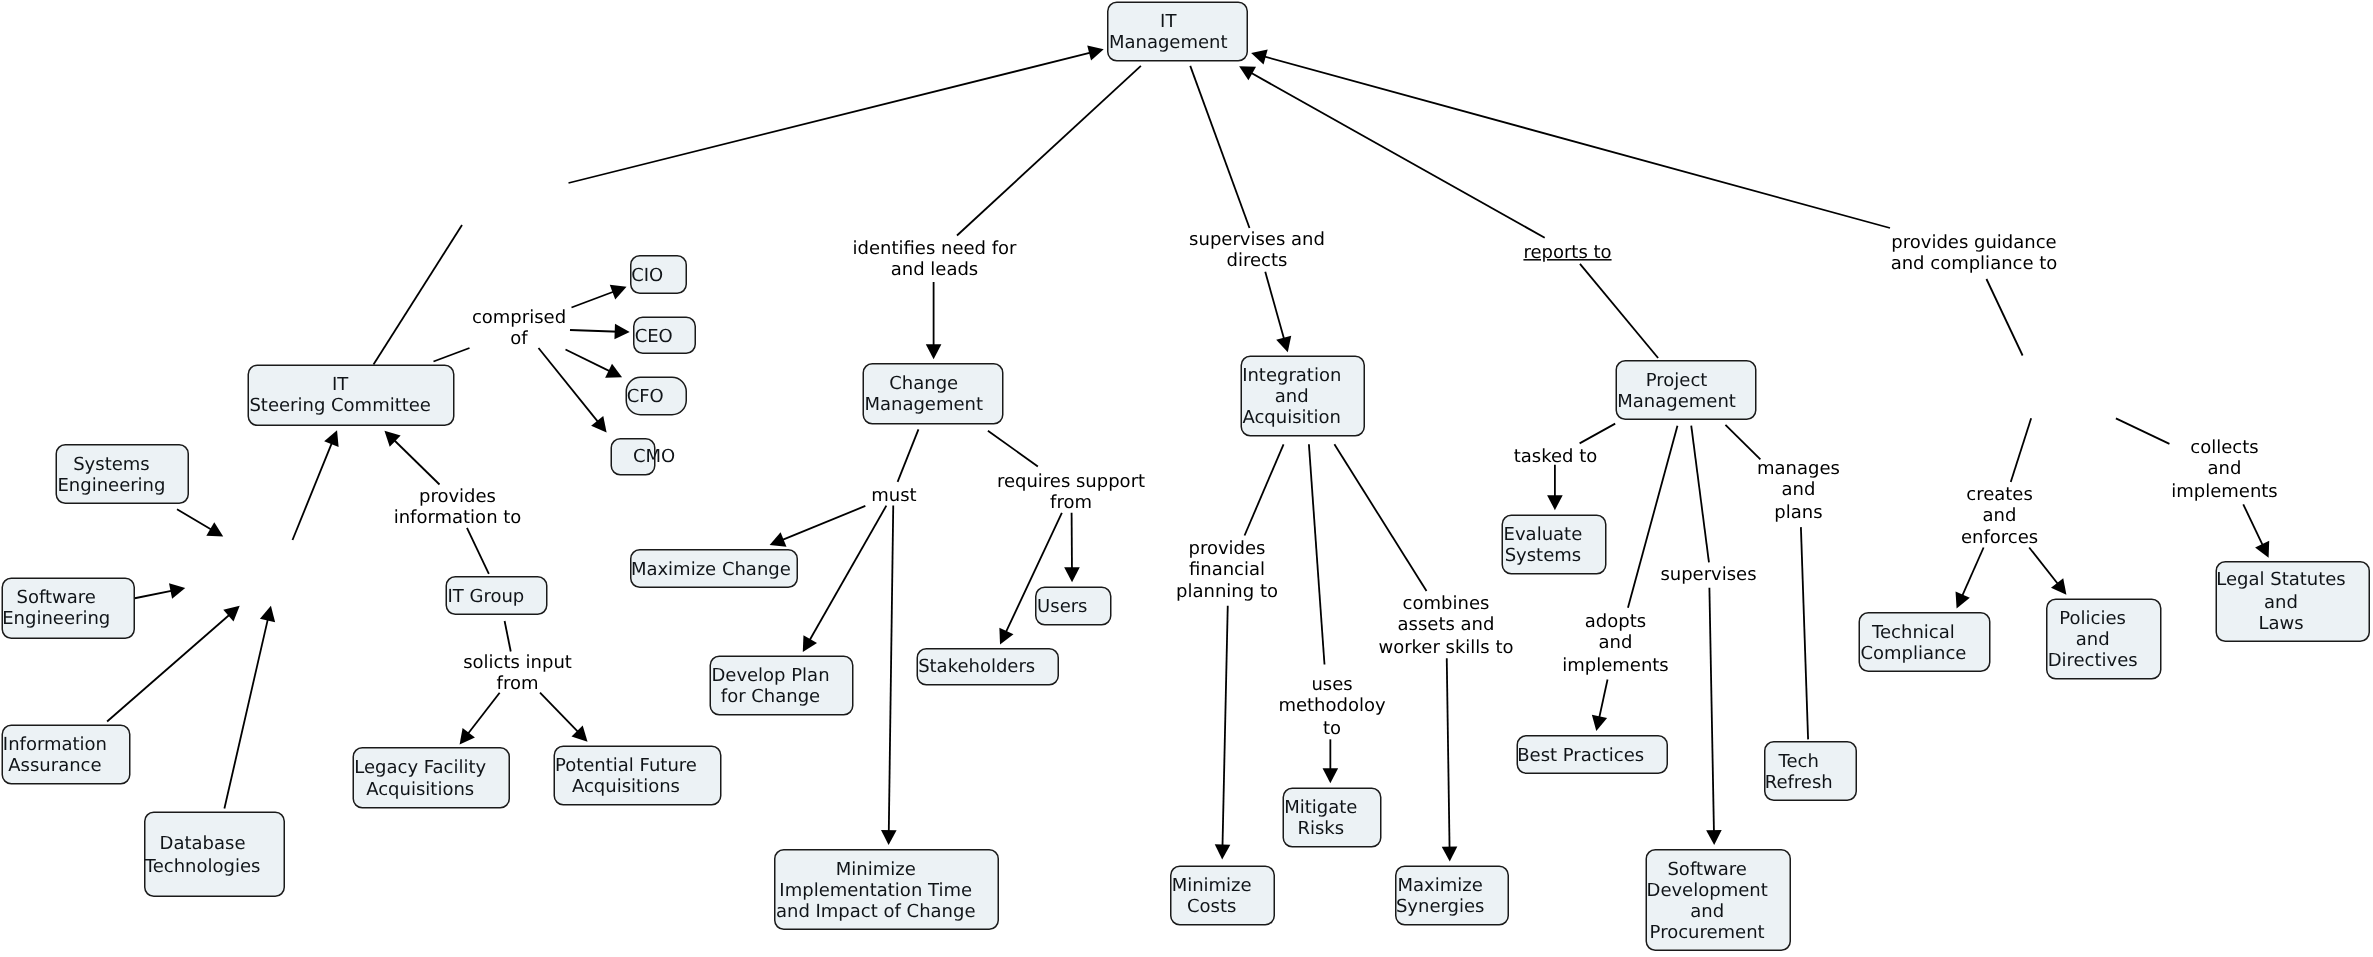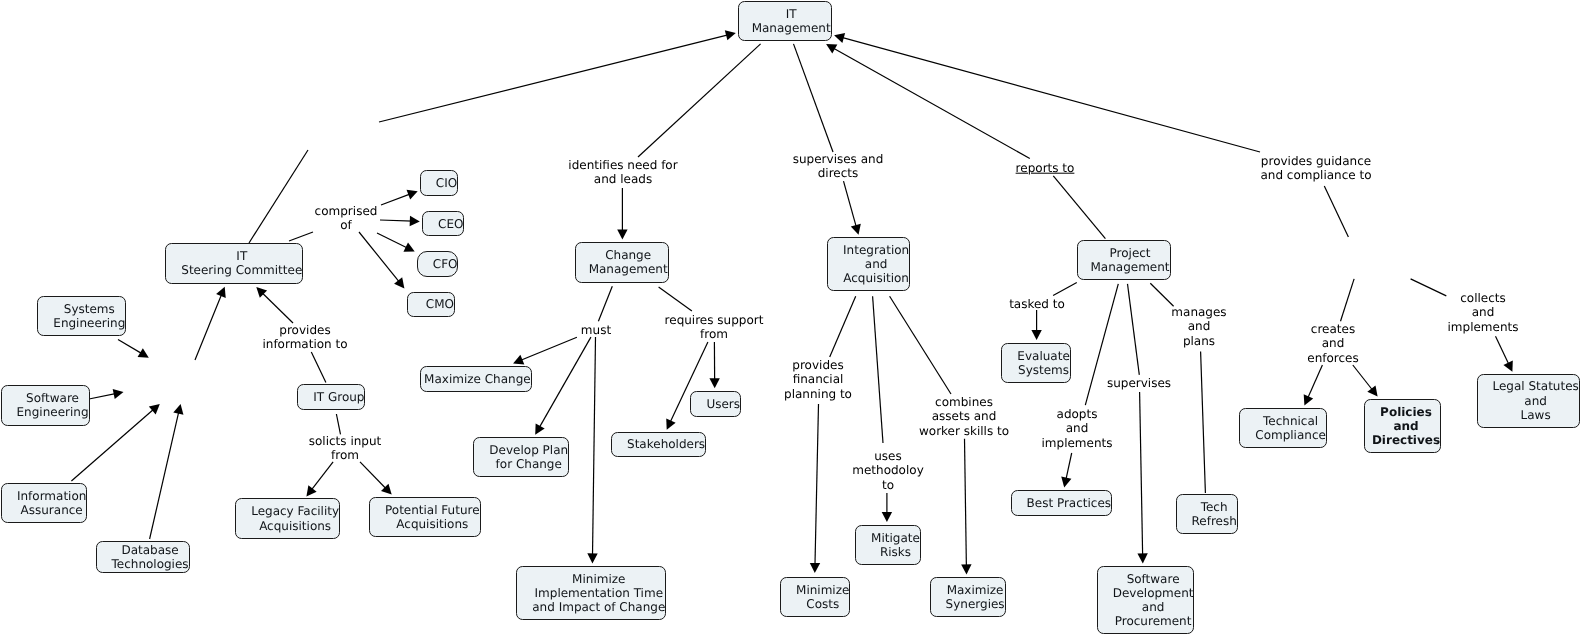--- a/index.html
+++ b/index.html
@@ -3,21 +3,21 @@
 <meta charset="utf-8">
 <title>IT Management Concept Map</title>
 <style>
   html,body{margin:0;padding:0;background:#ffffff;}
   #map{position:relative;width:1582px;height:638px;background:#ffffff;overflow:hidden;
        font-family:"DejaVu Sans",sans-serif;
        -webkit-font-smoothing:antialiased;text-rendering:geometricPrecision;
        will-change:transform;}
   #edges{position:absolute;left:0;top:0;width:1582px;height:638px;}
   .node{position:absolute;box-sizing:border-box;border:1.25px solid #1a1a1a;border-radius:6.5px;
-        background:#ecf2f5;display:flex;align-items:center;justify-content:flex-end;}
+        background:#ecf2f5;display:flex;align-items:center;justify-content:flex-start;}
   .node span{display:block;text-align:center;font-size:12px;line-height:14.2px;color:#101418;
              white-space:pre;}
   .lbl{position:absolute;text-align:center;font-size:12px;line-height:14.6px;color:#000;
        white-space:pre;transform:translate(-50%,-50%);}
 </style>
 </head>
 <body>
 
 <div id="map">
   <svg id="edges" viewBox="0 0 1582 638">
@@ -216,36 +216,36 @@
     </div>
     <div class="node" style="left: 419.8px; top: 170px; width: 38.4px; height: 25.5px;">
       <span>CIO</span>
     </div>
     <div class="node" style="left: 422.1px; top: 210.9px; width: 42.4px; height: 25.5px;">
       <span>CEO</span>
     </div>
     <div class="node" style="left: 416.8px; top: 251.1px; width: 41.7px; height: 25.5px; border-radius: 10px;">
       <span>CFO</span>
     </div>
-    <div class="node" style="left: 407px; top: 291.5px; width: 48px; height: 25.5px;">
+    <div class="node" style="left: 407px; top: 291.5px; width: 30px; height: 25.5px; padding-left: 14px;">
       <span>CMO</span>
     </div>
     <div class="node" style="left: 37.3px; top: 295.6px; width: 89px; height: 40.3px;">
       <span>Systems
 Engineering</span>
     </div>
     <div class="node" style="left: 0.5px; top: 385.3px; width: 89px; height: 40.3px;">
       <span>Software
 Engineering</span>
     </div>
     <div class="node" style="left: 0.9px; top: 483.1px; width: 86.5px; height: 40.3px;">
       <span>Information
 Assurance</span>
     </div>
-    <div class="node" style="left: 95.5px; top: 541px; width: 94.1px; height: 32px; padding-left: 28px;">
+    <div class="node" style="left: 95.5px; top: 541px; width: 94.1px; height: 57px;">
       <span>Database
 Technologies</span>
     </div>
     <div class="node" style="left: 297.3px; top: 384px; width: 68.2px; height: 25.5px;">
       <span>IT Group</span>
     </div>
     <div class="node" style="left: 235.2px; top: 498.4px; width: 104.9px; height: 40.3px;">
       <span>Legacy Facility
 Acquisitions</span>
     </div>
@@ -310,21 +310,21 @@
     <div class="node" style="left: 1096.7px; top: 566.1px; width: 97.8px; height: 68.1px;">
       <span>Software
 Development
 and
 Procurement</span>
     </div>
     <div class="node" style="left: 1239.3px; top: 408px; width: 87.6px; height: 40.3px;">
       <span>Technical
 Compliance</span>
     </div>
-    <div class="node" style="left: 1364.1px; top: 399.2px; width: 77px; height: 53.9px; font-weight: bold;">
+    <div class="node" style="left: 1364.1px; top: 399.2px; width: 77px; height: 53.9px;">
       <span>Policies
 and
 Directives</span>
     </div>
     <div class="node" style="left: 1476.5px; top: 373.8px; width: 103.3px; height: 53.9px;">
       <span>Legal Statutes
 and
 Laws</span>
     </div>
     <div class="lbl" style="left: 346px; top: 218.8px;">comprised

